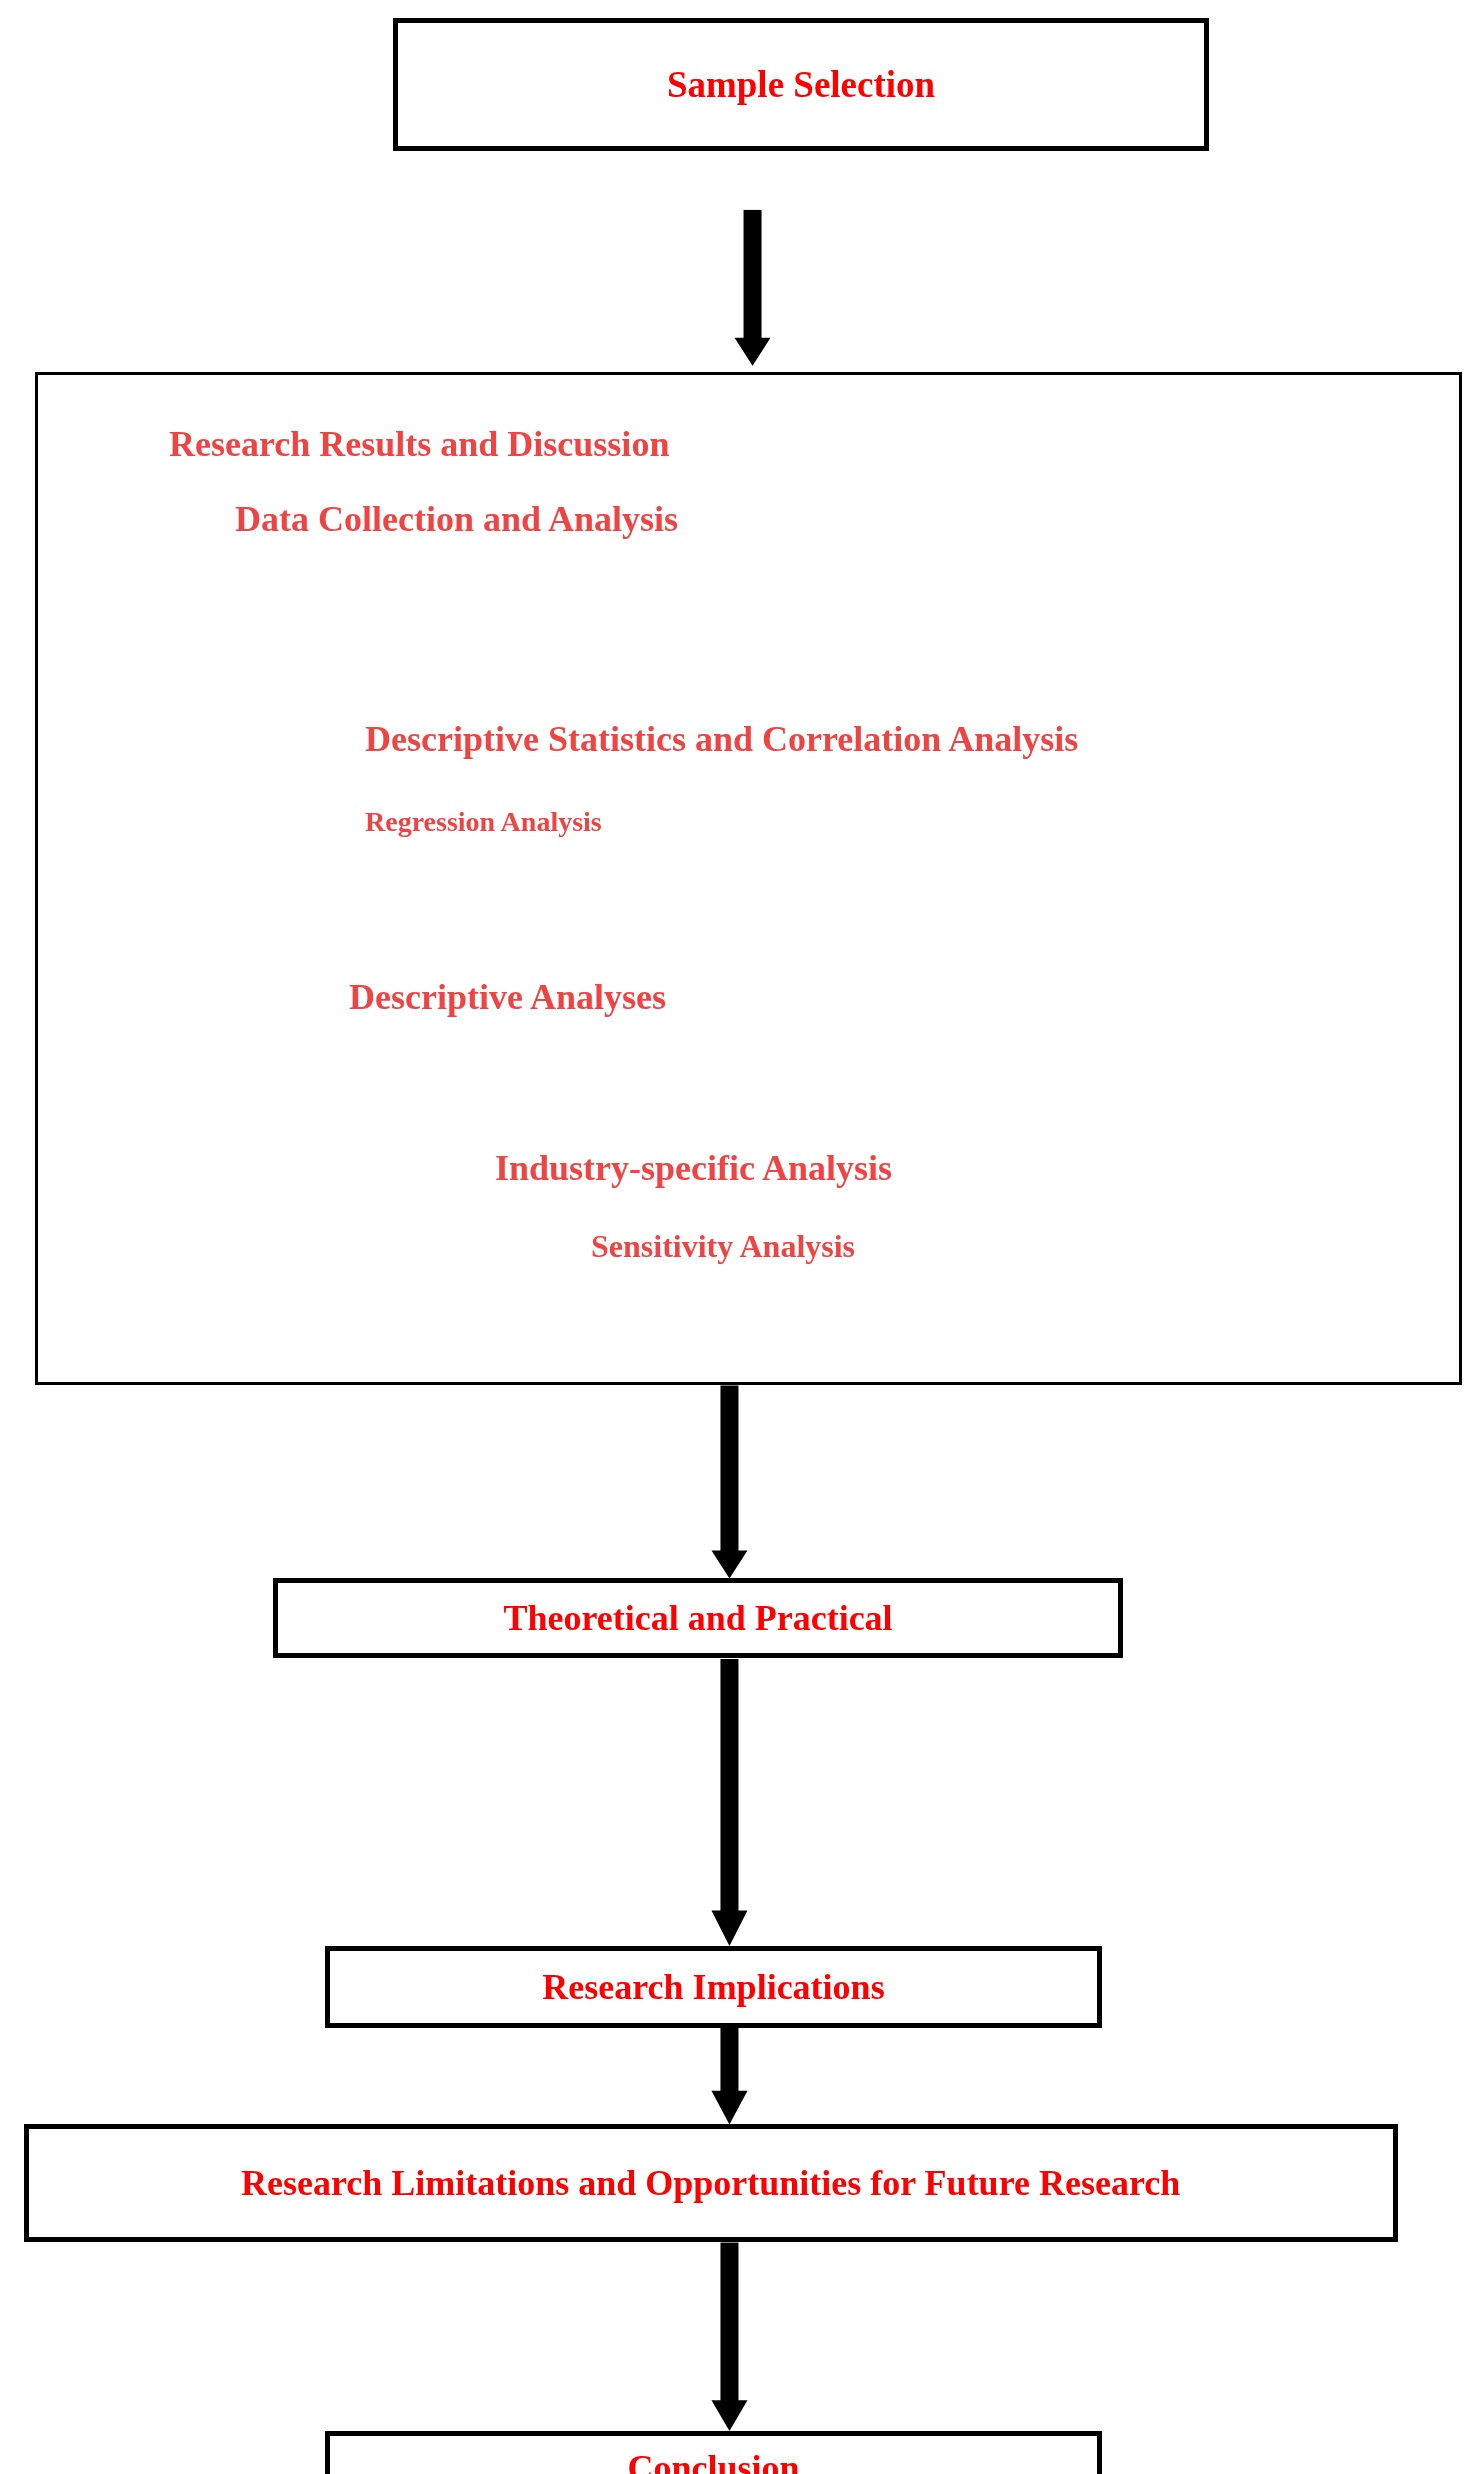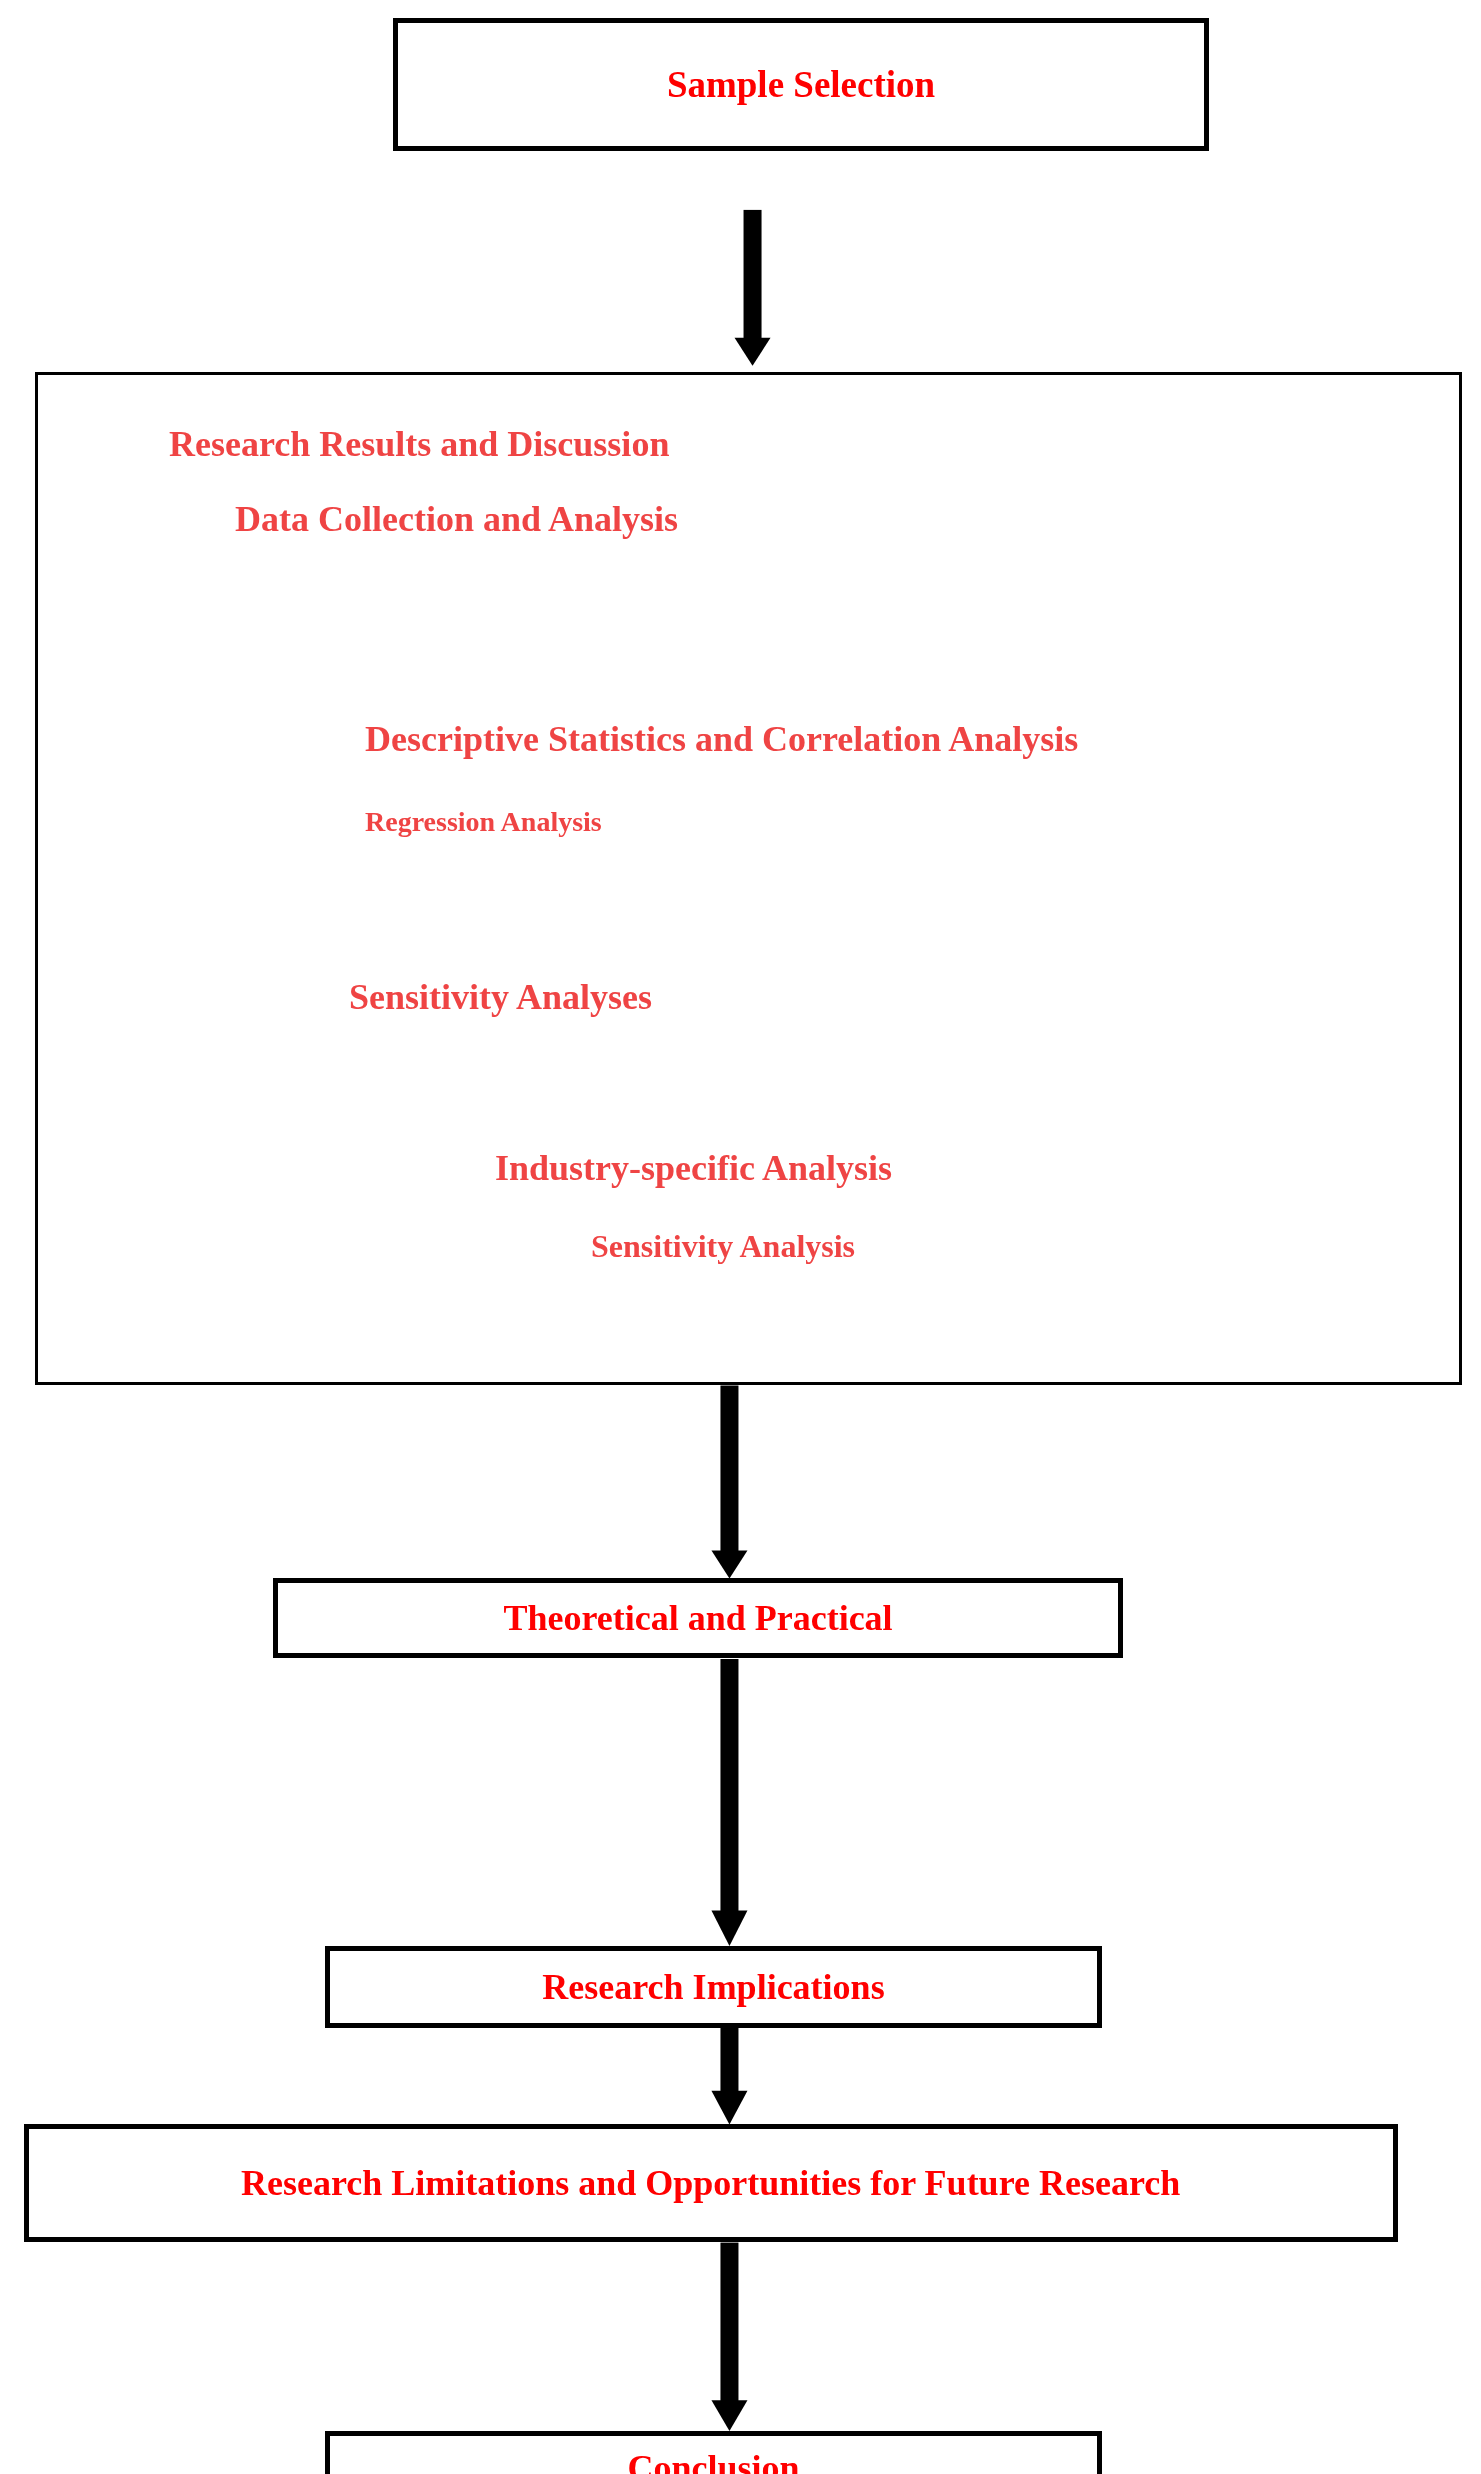--- a/index.html
+++ b/index.html
@@ -131,21 +131,21 @@
   <div class="container-box" style="left:35px; top:372px; width:1427px; height:1013px;"></div>
 
   <div class="branch-label" style="left:169px; top:416px; font-size:36px;">Research Results and Discussion</div>
 
   <div class="branch-label" style="left:235px; top:491px; font-size:36px;">Data Collection and Analysis</div>
 
   <div class="branch-label" style="left:365px; top:711px; font-size:36px;">Descriptive Statistics and Correlation Analysis</div>
 
   <div class="branch-label" style="left:365px; top:794px; font-size:28px;">Regression Analysis</div>
 
-  <div class="branch-label" style="left:349px; top:969px; font-size:36px;">Sensitivity Analyses</div>
+  <div class="branch-label" style="left:349px; top:969px; font-size:36px;">Descriptive Analyses</div>
 
   <div class="branch-label" style="left:495px; top:1140px; font-size:36px;">Industry-specific Analysis</div>
 
   <div class="branch-label" style="left:591px; top:1218px; font-size:32px;">Sensitivity Analysis</div>
 
   <div class="node-box" style="left:273px; top:1578px; width:850px; height:80px;">
     <span class="node-label" style="font-size:36px;">Theoretical and Practical</span>
   </div>
 
   <div class="node-box" style="left:325px; top:1946px; width:777px; height:82px;text-align:right;">

